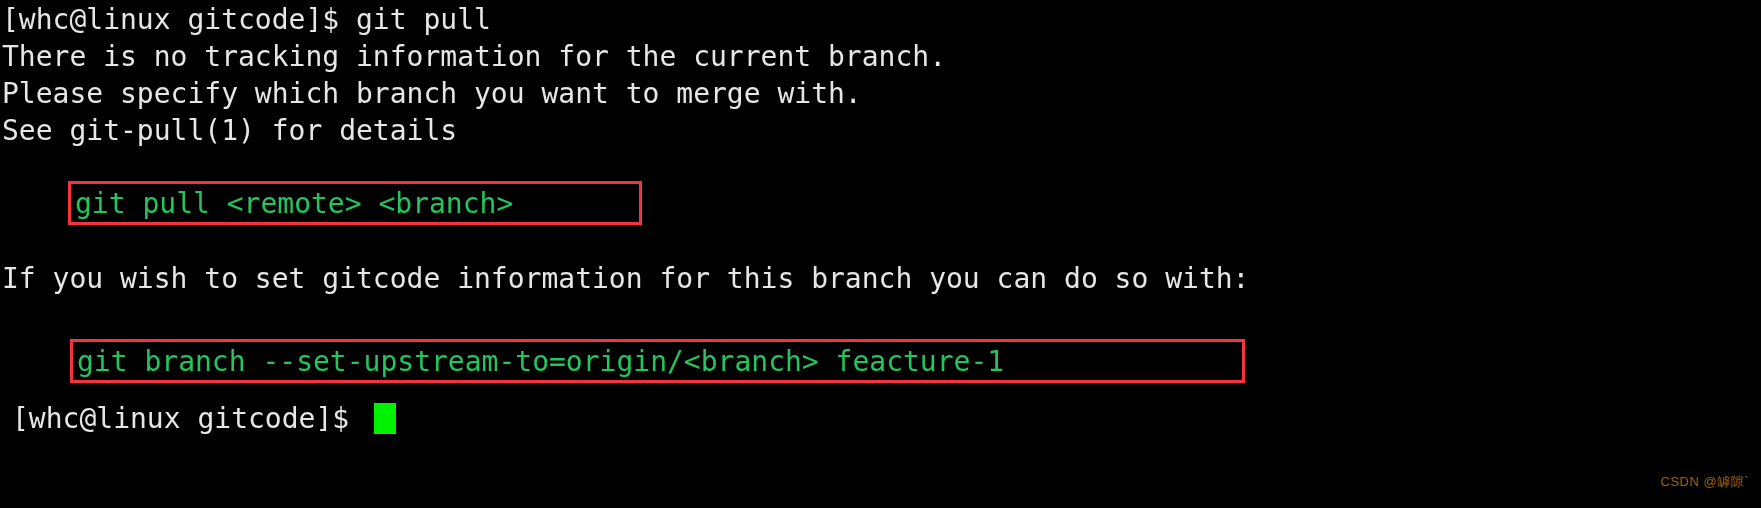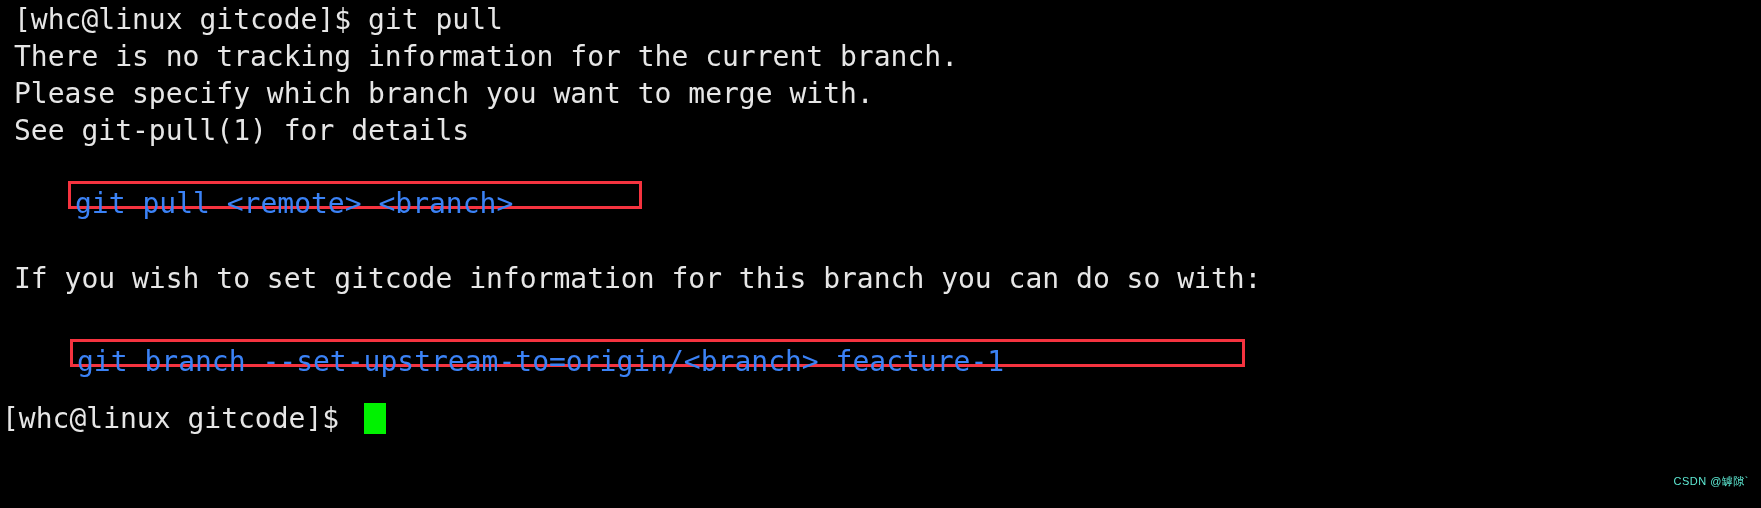--- a/index.html
+++ b/index.html
@@ -14,41 +14,41 @@
     background: #000000;
     overflow: hidden;
     font-family: "DejaVu Sans Mono", "Liberation Mono", monospace;
     font-size: 28px;
     line-height: 37px;
     color: #e6e6e6;
     letter-spacing: 0px;
   }
   .line {
     position: absolute;
-    left: 14px;
+    left: 2px;
     white-space: pre;
     color: #e6e6e6;
   }
   .line.l0 { top: 1px; }
   .line.l1 { top: 38px; }
   .line.l2 { top: 75px; }
   .line.l3 { top: 112px; text-align: right; }
   .line.l7 { top: 260px; }
 
   
   .boxed {
     position: absolute;
     white-space: pre;
     border: 3px solid #f5333f;
     box-sizing: border-box;
-    color: #3b82f6;
+    color: #22c55e;
     background: transparent;
     padding: 0 4px;
     line-height: 40px;
-    height: 28px;
+    height: 44px;
   }
   #box-1 {
     left: 68px;
     top: 181px;
     width: 574px;
   }
   #box-2 {
     left: 70px;
     top: 327px;
     width: 1175px;
@@ -58,36 +58,36 @@
 
   
   .prompt-line {
     position: absolute;
     left: 2px;
     top: 400px;
     white-space: pre;
     display: flex;
     align-items: center;
   }
-  .prompt-text { color: #e6e6e6; white-space: pre; }
+  .prompt-text { color: #e6e6e6; white-space: pre; margin-left: 10px; }
   .cursor {
     display: inline-block;
     width: 22px;
     height: 31px;
     background: #00f200;
     margin-left: 8px;
   }
 
   .watermark {
     position: absolute;
     right: 12px;
     bottom: 8px;
     font-family: "Liberation Sans", sans-serif;
-    font-size: 11px;
-    color: #5eead4;
+    font-size: 13px;
+    color: #a16207;
     letter-spacing: 0.5px;
     white-space: pre;
   }
 </style>
 </head>
 <body>
 
 <div id="terminal">
 
   <div class="line l0">[whc@linux gitcode]$ git pull</div>

